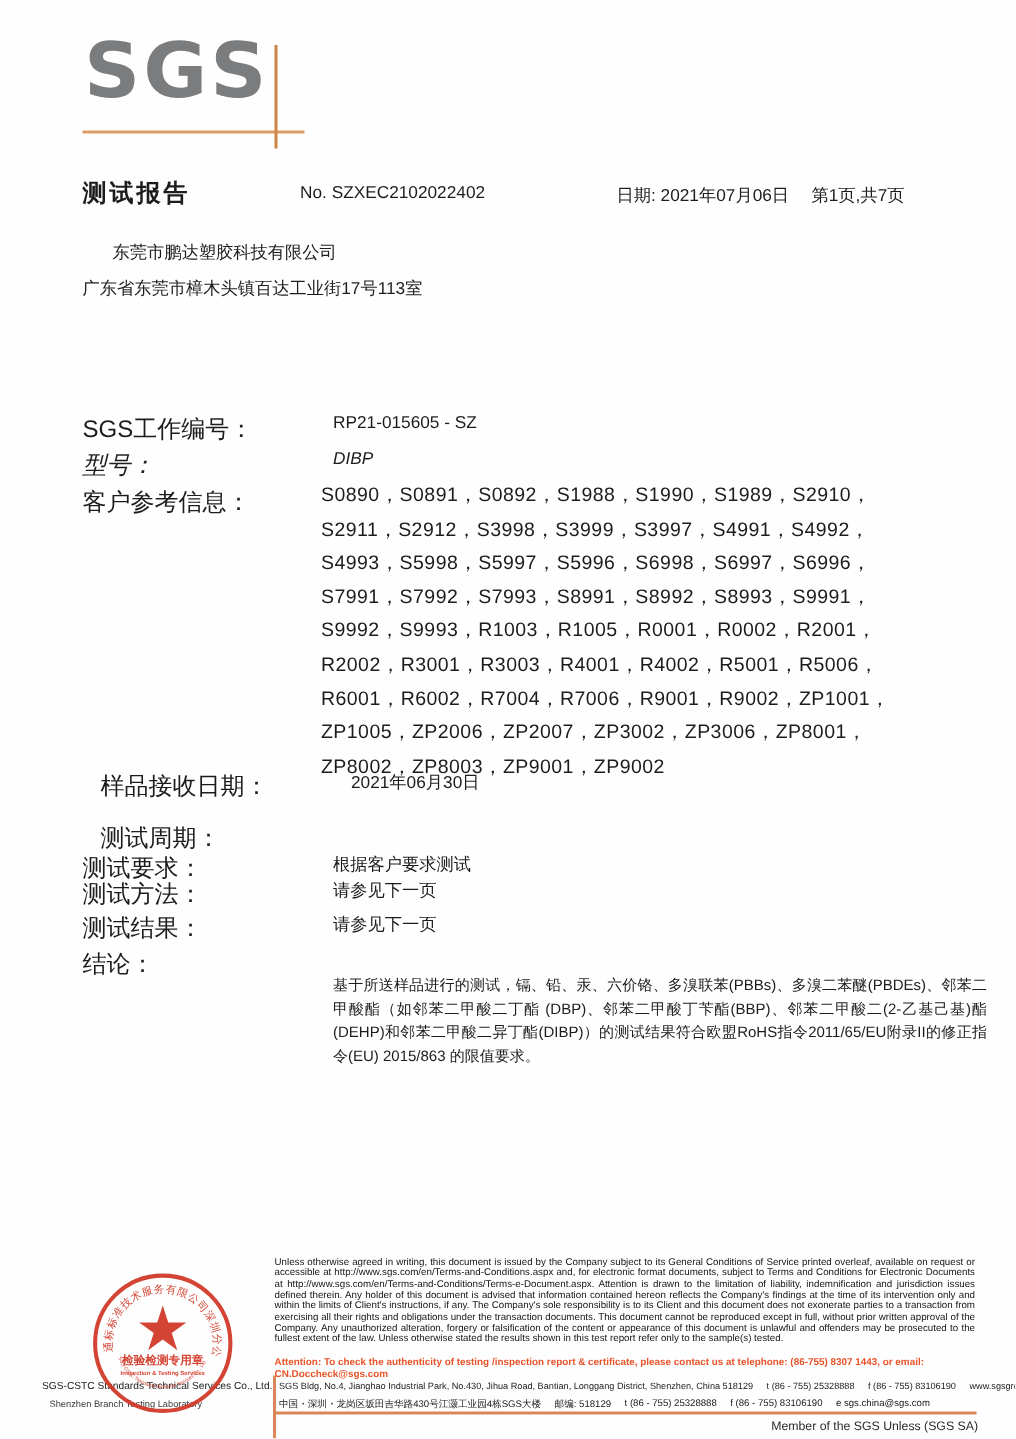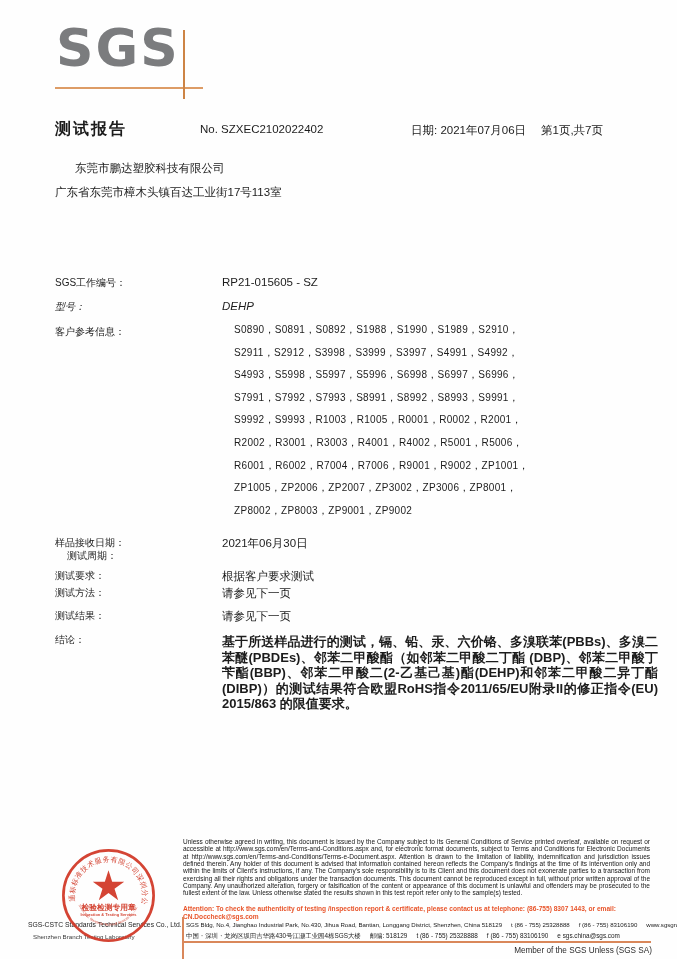--- a/index.html
+++ b/index.html
@@ -20,32 +20,32 @@
   
   .report-title { position:absolute; left:55px; top:119px; font-size:16px; font-weight:bold; letter-spacing:2px; }
   .report-no   { position:absolute; left:200px; top:123px; font-size:11.5px; }
   .report-date { position:absolute; left:411px; top:123px; font-size:11.5px; }
   .report-page { position:absolute; left:541px; top:123px; font-size:11.5px; }
   
   .company-name    { position:absolute; left:55px; top:161px; font-size:11.5px;margin-left:20px; }
   .company-address { position:absolute; left:55px; top:185px; font-size:11.5px; }
   .intro-line      { position:absolute; left:55px; top:251px; font-size:11.5px; }
   
-  .flabel { position:absolute; left:55px; font-size:10px; }
+  .flabel { position:absolute; left:55px; font-size:16px; }
   .fvalue { position:absolute; left:222px; font-size:11.5px; }
   .t276 { top:276px; } .t300 { top:300px;font-style:italic; } .t325 { top:325px; }
-  .t526 { top:536px; } .t549 { top:549px;margin-left:12px; } .t569 { top:569px; }
+  .t526 { top:514px;margin-left:12px; } .t549 { top:549px;margin-left:12px; } .t569 { top:569px; }
   .t586 { top:586px; } .t609 { top:609px; } .t633 { top:633px; }
   .ref-lines {
-    position:absolute; left:234px; top:319px; width:440px;
-    font-size:10px; line-height:22.6px; white-space:pre-line; letter-spacing:0.3px;
+    position:absolute; left:214px; top:319px; width:440px;
+    font-size:13px; line-height:22.6px; white-space:pre-line; letter-spacing:0.3px;
   }
   .conclusion {
-    position:absolute; left:222px; top:634px; width:436px;
-    font-size:13px; line-height:15.6px; text-align:justify;font-weight:bold;
+    position:absolute; left:222px; top:650px; width:436px;
+    font-size:10px; line-height:15.6px; text-align:justify;
   }
   
   .lab-line1 { position:absolute; left:28px; top:921px; width:175px; font-size:6.8px; color:#222; }
   .lab-line2 { position:absolute; left:33px; top:933px; width:170px; font-size:6.2px; color:#3a3a3a; }
   .stamp-svg { position:absolute; left:60px; top:847px; width:97px; height:97px; opacity:0.95; }
   .legal {
     position:absolute; left:183px; top:838px; width:467px;
     font-size:6.5px; line-height:7.35px; text-align:justify; color:#151515;
   }
   .attention {
@@ -74,21 +74,21 @@
   <div class="report-date">日期: 2021年07月06日</div>
   <div class="report-page">第1页,共7页</div>
 
   <div class="company-name">东莞市鹏达塑胶科技有限公司</div>
   <div class="company-address">广东省东莞市樟木头镇百达工业街17号113室</div>
 
   <div class="flabel t276">SGS工作编号：</div>
   <div class="fvalue t276">RP21-015605 - SZ</div>
 
   <div class="flabel t300">型号：</div>
-  <div class="fvalue t300">DEHP</div>
+  <div class="fvalue t300">DIBP</div>
 
   <div class="flabel t325">客户参考信息：</div>
   <div class="ref-lines">S0890，S0891，S0892，S1988，S1990，S1989，S2910，
 S2911，S2912，S3998，S3999，S3997，S4991，S4992，
 S4993，S5998，S5997，S5996，S6998，S6997，S6996，
 S7991，S7992，S7993，S8991，S8992，S8993，S9991，
 S9992，S9993，R1003，R1005，R0001，R0002，R2001，
 R2002，R3001，R3003，R4001，R4002，R5001，R5006，
 R6001，R6002，R7004，R7006，R9001，R9002，ZP1001，
 ZP1005，ZP2006，ZP2007，ZP3002，ZP3006，ZP8001，

